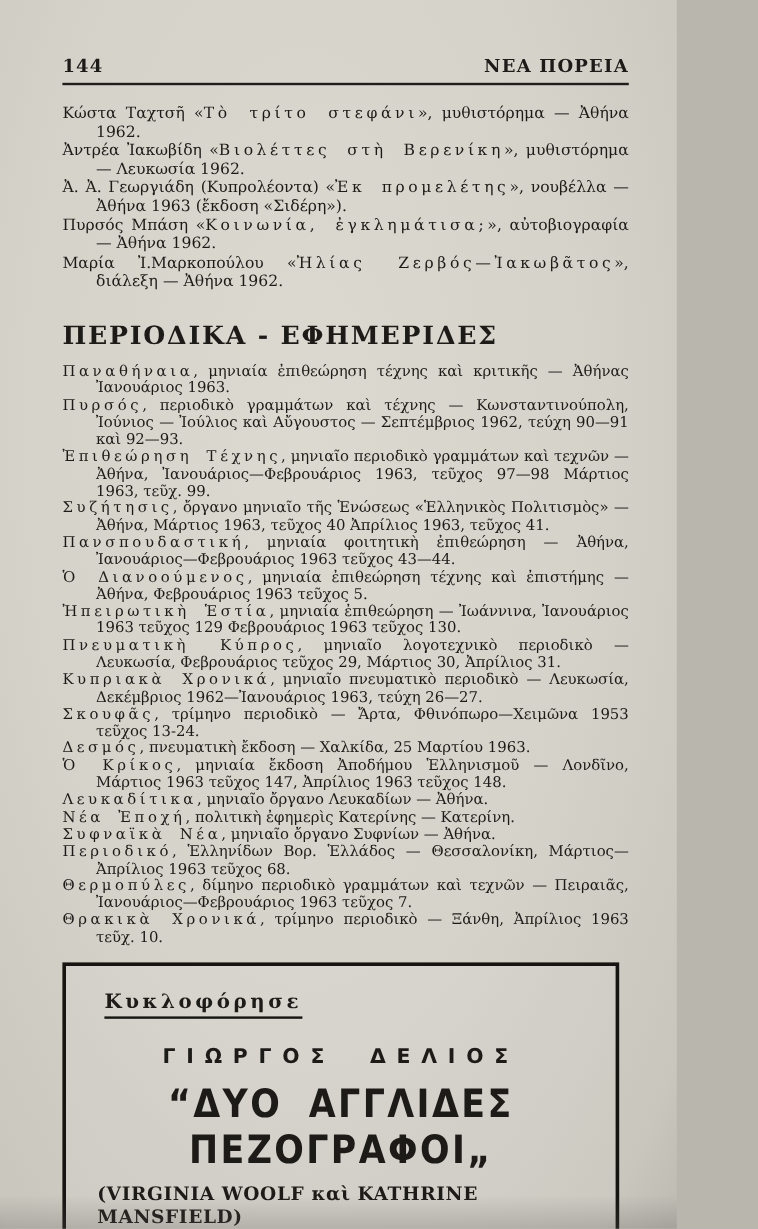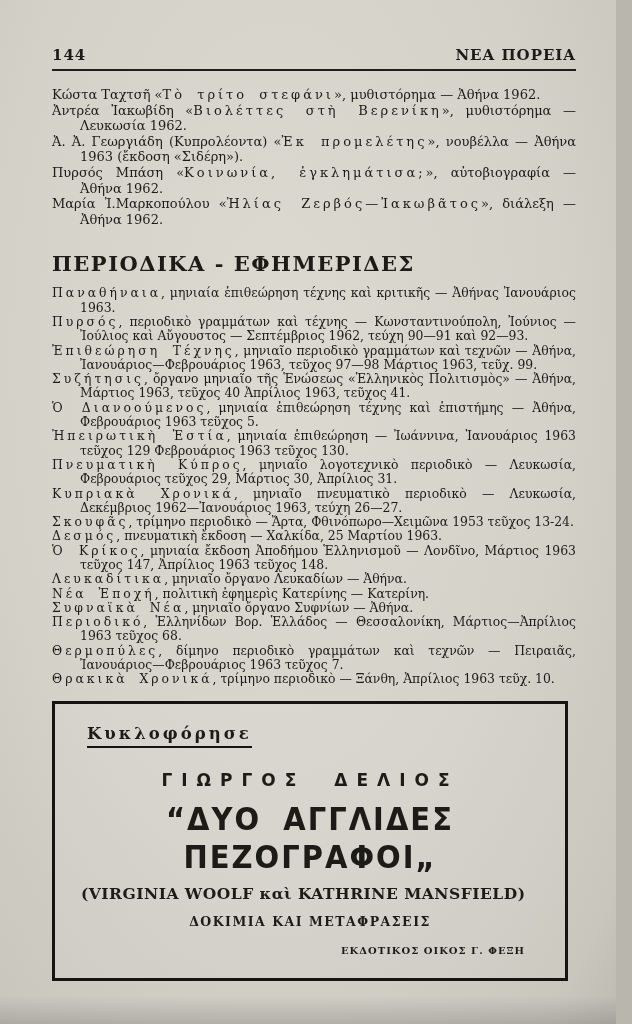--- a/index.html
+++ b/index.html
@@ -4,21 +4,21 @@
 <style>
   html,body{margin:0;padding:0;}
   body{
     width:632px;height:1024px;
     background:#b9b6ae;
     font-family:"DejaVu Serif","Liberation Serif",serif;
     overflow:hidden;
   }
   .page{
     position:relative;
-    width:616px;height:1024px;
+    width:564px;height:1024px;
     background:
       radial-gradient(ellipse at 45% 35%, #dcd9d1 0%, #d5d2ca 55%, #c9c6be 90%, #bdbab2 100%);
     color:#1d1b18;
     box-sizing:border-box;
     padding:46px 40px 0 52px;
   }
   .page::after{
     content:"";position:absolute;left:0;right:0;bottom:0;height:28px;
     background:linear-gradient(180deg, rgba(0,0,0,0) 0%, rgba(90,88,82,0.25) 100%);
     pointer-events:none;
@@ -103,20 +103,21 @@
       <div class="entry"><span>Μαρία Ἰ.Μαρκοπούλου «</span><span class="spaced">Ἠλίας Ζερβός—Ἰακωβᾶτος</span><span>», διάλεξη — Ἀθήνα 1962.</span></div>
     </div>
 
   <div class="section-heading">ΠΕΡΙΟΔΙΚΑ - ΕΦΗΜΕΡΙΔΕΣ</div>
 
   <div class="periodicals">
       <div class="entry"><span class="spaced">Παναθήναια</span><span>, μηνιαία ἐπιθεώρηση τέχνης καὶ κριτικῆς — Ἀθήνας Ἰανουάριος 1963.</span></div>
       <div class="entry"><span class="spaced">Πυρσός</span><span>, περιοδικὸ γραμμάτων καὶ τέχνης — Κωνσταντινούπολη, Ἰούνιος — Ἰούλιος καὶ Αὔγουστος — Σεπτέμβριος 1962, τεύχη 90—91 καὶ 92—93.</span></div>
       <div class="entry"><span class="spaced">Ἐπιθεώρηση Τέχνης</span><span>, μηνιαῖο περιοδικὸ γραμμάτων καὶ τεχνῶν — Ἀθήνα, Ἰανουάριος—Φεβρουάριος 1963, τεῦχος 97—98 Μάρτιος 1963, τεῦχ. 99.</span></div>
       <div class="entry"><span class="spaced">Συζήτησις</span><span>, ὄργανο μηνιαῖο τῆς Ἑνώσεως «Ἑλληνικὸς Πολιτισμὸς» — Ἀθήνα, Μάρτιος 1963, τεῦχος 40 Ἀπρίλιος 1963, τεῦχος 41.</span></div>
+      <div class="entry"><span class="spaced">Πανσπουδαστική</span><span>, μηνιαία φοιτητικὴ ἐπιθεώρηση — Ἀθήνα, Ἰανουάριος—Φεβρουάριος 1963 τεῦχος 43—44.</span></div>
       <div class="entry"><span class="spaced">Ὁ Διανοούμενος</span><span>, μηνιαία ἐπιθεώρηση τέχνης καὶ ἐπιστήμης — Ἀθήνα, Φεβρουάριος 1963 τεῦχος 5.</span></div>
       <div class="entry"><span class="spaced">Ἠπειρωτικὴ Ἑστία</span><span>, μηνιαία ἐπιθεώρηση — Ἰωάννινα, Ἰανουάριος 1963 τεῦχος 129 Φεβρουάριος 1963 τεῦχος 130.</span></div>
       <div class="entry"><span class="spaced">Πνευματικὴ Κύπρος</span><span>, μηνιαῖο λογοτεχνικὸ περιοδικὸ — Λευκωσία, Φεβρουάριος τεῦχος 29, Μάρτιος 30, Ἀπρίλιος 31.</span></div>
       <div class="entry"><span class="spaced">Κυπριακὰ Χρονικά</span><span>, μηνιαῖο πνευματικὸ περιοδικὸ — Λευκωσία, Δεκέμβριος 1962—Ἰανουάριος 1963, τεύχη 26—27.</span></div>
       <div class="entry"><span class="spaced">Σκουφᾶς</span><span>, τρίμηνο περιοδικὸ — Ἄρτα, Φθινόπωρο—Χειμῶνα 1953 τεῦχος 13-24.</span></div>
       <div class="entry"><span class="spaced">Δεσμός</span><span>, πνευματικὴ ἔκδοση — Χαλκίδα, 25 Μαρτίου 1963.</span></div>
       <div class="entry"><span class="spaced">Ὁ Κρίκος</span><span>, μηνιαία ἔκδοση Ἀποδήμου Ἑλληνισμοῦ — Λονδῖνο, Μάρτιος 1963 τεῦχος 147, Ἀπρίλιος 1963 τεῦχος 148.</span></div>
       <div class="entry"><span class="spaced">Λευκαδίτικα</span><span>, μηνιαῖο ὄργανο Λευκαδίων — Ἀθήνα.</span></div>
       <div class="entry"><span class="spaced">Νέα Ἐποχή</span><span>, πολιτικὴ ἐφημερὶς Κατερίνης — Κατερίνη.</span></div>
       <div class="entry"><span class="spaced">Συφναϊκὰ Νέα</span><span>, μηνιαῖο ὄργανο Συφνίων — Ἀθήνα.</span></div>

